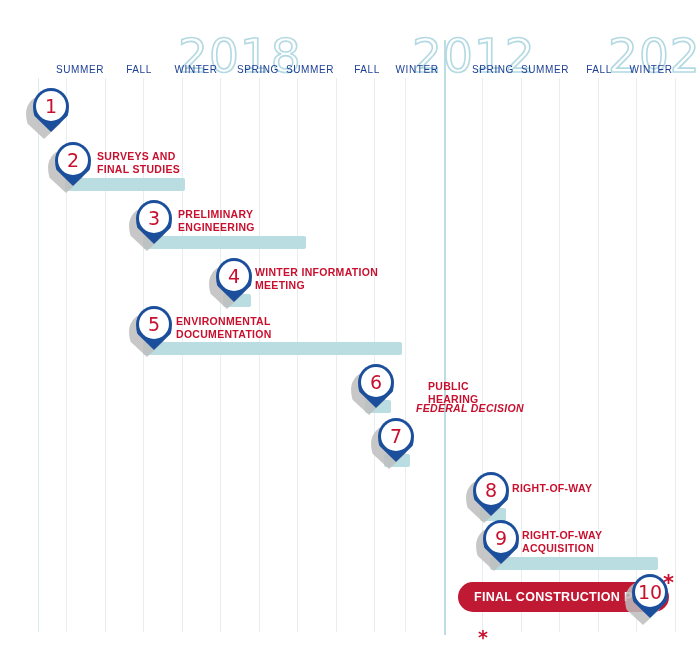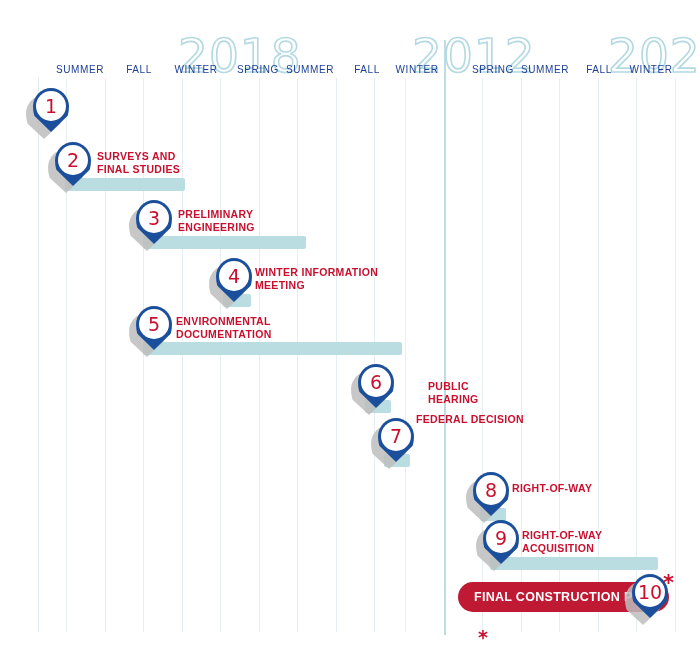--- a/index.html
+++ b/index.html
@@ -246,21 +246,21 @@
       </div>
       <div class="mlabel" style="left: 396px; top: 380px; margin-left: 32px;">PUBLIC
 HEARING</div>
       <div class="pin" style="left: 358px; top: 364px;">
         <div class="shadow"></div>
         <div class="body"></div>
         <div class="disc">
           <span class="num">6</span>
         </div>
       </div>
-      <div class="mlabel" style="left: 416px; top: 413px;">FEDERAL DECISION</div>
+      <div class="mlabel" style="left: 416px; top: 402px; font-style: italic;">FEDERAL DECISION</div>
       <div class="pin" style="left: 378px; top: 418px;">
         <div class="shadow"></div>
         <div class="body"></div>
         <div class="disc">
           <span class="num">7</span>
         </div>
       </div>
       <div class="mlabel" style="left: 512px; top: 482px;">RIGHT-OF-WAY</div>
       <div class="pin" style="left: 473px; top: 472px;">
         <div class="shadow"></div>

